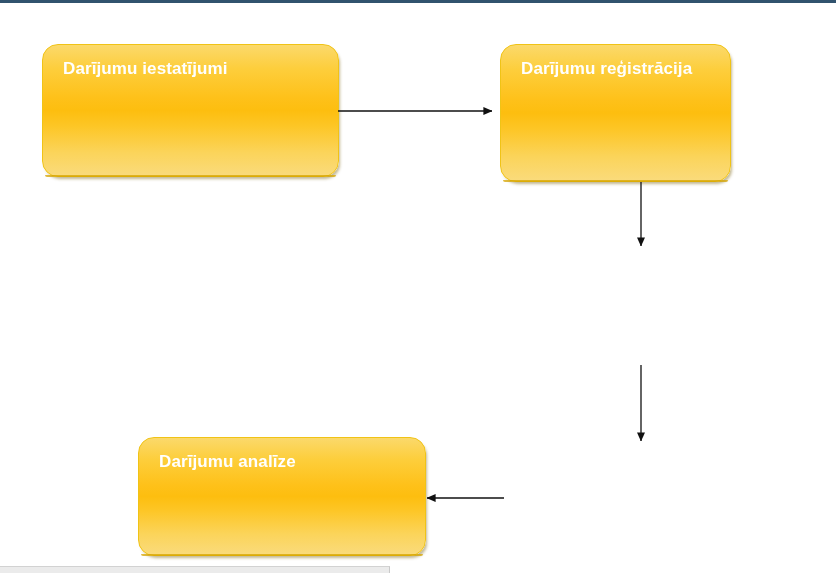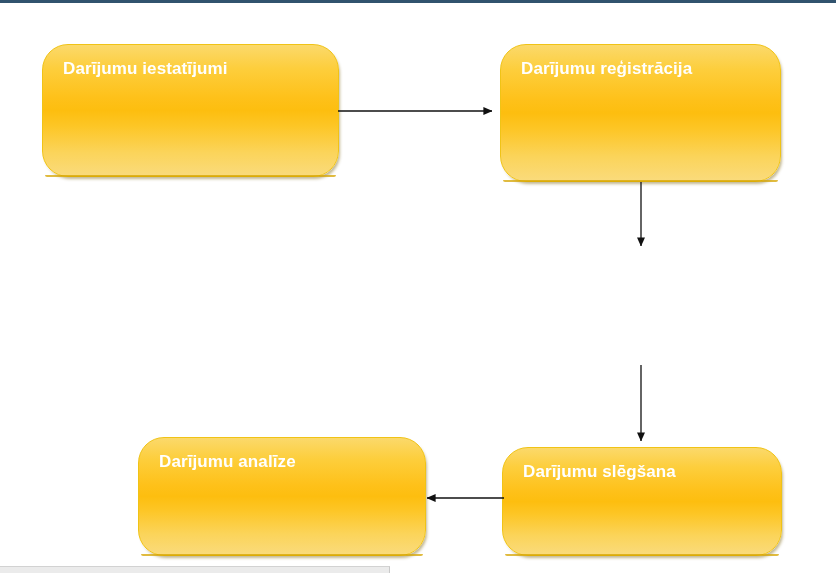--- a/index.html
+++ b/index.html
@@ -38,21 +38,21 @@
     background: #ebebeb;
     border-top: 1px solid #d2d2d2;
     border-right: 1px solid #c9c9c9;
     box-sizing: border-box;
   }
 
   
   .node {
     position: absolute;
     box-sizing: border-box;
-    border-radius: 26px;
+    border-radius: 16px;
     background: linear-gradient(to bottom,
         #fbd96b 0%,
         #fdce3c 18%,
         #fec11a 40%,
         #fdbe0f 50%,
         #fdc626 62%,
         #fbd45a 82%,
         #fadb7c 100%);
     border: 1px solid #f0c316;
     box-shadow: 2px 3px 3px -1px rgba(120, 95, 10, 0.45);
@@ -91,28 +91,25 @@
 <body>
 
 <div id="slide">
 
   <div class="top-rule"></div>
 
   <div class="node" style="left:42px; top:44px; width:297px; height:133px;">
     <div class="node-label">Darījumu iestatījumi</div>
   </div>
 
-  <div class="node" style="left:500px; top:44px; width:281px; height:138px;">
+  <div class="node" style="left:500px; top:44px; width:231px; height:138px;">
     <div class="node-label">Darījumu reģistrācija</div>
   </div>
 
 
-  <div class="node" style="left:502px; top:447px; width:280px; height:109px;">
-    <div class="node-label">Darījumu slēgšana</div>
-  </div>
 
   <div class="node" style="left:138px; top:437px; width:288px; height:119px;">
     <div class="node-label">Darījumu analīze</div>
   </div>
 
   <div class="conn" style="left:334px; top:98px; width:176px; height:26px;">
     <svg width="176" height="26" viewBox="0 0 176 26">
       <defs>
         <marker id="arrR" markerWidth="9" markerHeight="8" refX="8.6" refY="4" orient="auto" markerUnits="userSpaceOnUse">
           <path d="M0,0 L9,4 L0,8 z" fill="#111111"></path>

